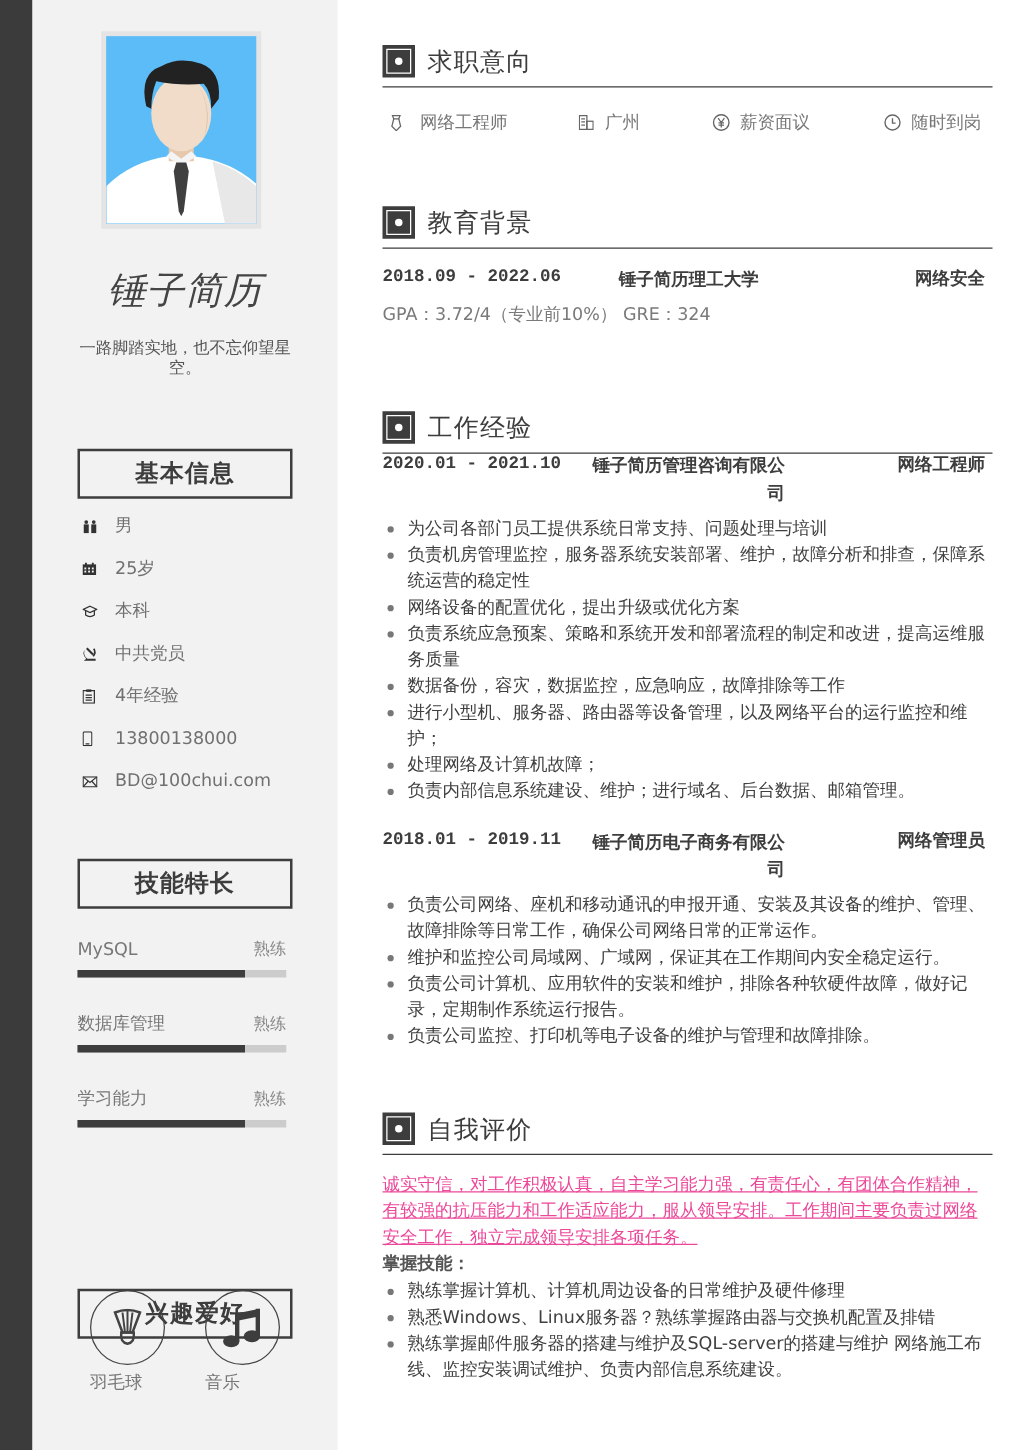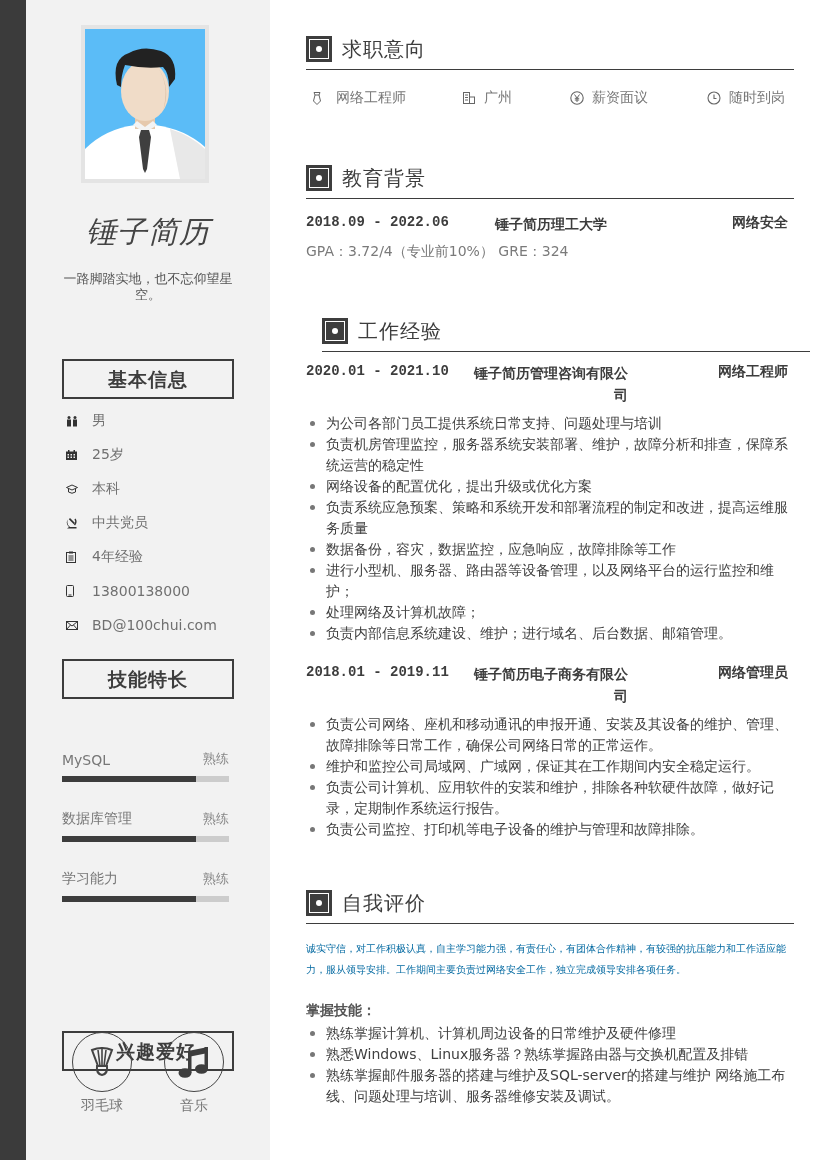--- a/index.html
+++ b/index.html
@@ -22,21 +22,21 @@
   .info-icon { width: 30px; display: flex; align-items: center; justify-content: flex-start; padding-left: 4px; color: #333; font-size: 11px; }
   .info-text { font-size: 14px; color: #707070; }
 
   .skill { position: absolute; left: 36px; width: 167px; }
   .skill-head { display: flex; justify-content: space-between; align-items: flex-end; height: 22px; }
   .skill-name { font-size: 14px; color: #777; }
   .skill-level { font-size: 13px; color: #888; }
   .skill-bar { margin-top: 8px; height: 6px; background: #cccccc; width: 167px; position: relative; }
   .skill-fill { height: 6px; background: #3d3d3d; }
 
-  .hobby { position: absolute; width: 60px; text-align: center; }
+  .hobby { position: absolute; width: 60px; text-align: left; }
   .hobby-circle { width: 60px; height: 60px; border: 1.5px solid #444; border-radius: 50%; display: flex; align-items: center; justify-content: center; }
   .hobby-label { margin-top: 5px; font-size: 14px; color: #777; }
 
   .main { position: absolute; left: 306px; top: 0; width: 488px; }
   .sec-head { position: absolute; left: 0; width: 488px; height: 36px; border-bottom: 1.5px solid #3d3d3d; }
   .sec-icon { position: absolute; left: 0; top: 2px; width: 26px; height: 26px; background: #3d3d3d; padding: 3px; }
   .sec-icon-inner { width: 20px; height: 20px; border: 1.5px solid #fff; display: flex; align-items: center; justify-content: center; }
   .sec-icon-dot { width: 6px; height: 6px; background: #fff; border-radius: 50%; }
   .sec-title { position: absolute; left: 36px; top: 0; font-size: 20px; font-weight: normal; color: #3d3d3d; line-height: 30px; letter-spacing: 1px; }
 
@@ -48,21 +48,21 @@
   .entry-date { position: absolute; left: 0; top: 0; }
   .entry-org { position: absolute; text-align: right; line-height: 22px; }
   .entry-role { position: absolute; right: 6px; top: 0; }
 
   .gpa { position: absolute; left: 0; top: 243px; font-size: 14px; color: #7a7a7a; }
 
   .bullets { position: absolute; left: 0; width: 488px; list-style: none; }
   .bullets li { position: relative; padding-left: 20px; font-size: 14px; line-height: 21px; color: #404040; }
   .bullets li::before { content: ""; position: absolute; left: 4px; top: 8px; width: 5px; height: 5px; border-radius: 50%; background: #777; }
 
-  .para { position: absolute; left: 0; width: 488px; font-size: 10px; line-height: 21px; color: #0369a1; }
+  .para { position: absolute; left: 0; width: 488px; font-size: 14px; line-height: 21px; color: #ec4899; text-decoration: underline; }
   .skills-label { position: absolute; left: 0; font-size: 14px; font-weight: bold; color: #555; }
 </style>
 </head>
 <body>
 
 <div class="dark-strip"></div>
 
 <aside class="sidebar">
   <div class="photo-frame">
     <div class="photo">
@@ -158,21 +158,21 @@
         <svg width="12" height="9" viewBox="0 0 12 9">
             <rect x="0.5" y="0.5" width="11" height="8" fill="none" stroke="#333" stroke-width="1"></rect>
             <path d="M0.5 0.5 L6 5 L11.5 0.5" fill="none" stroke="#333"></path>
             <path d="M0.5 8.5 L4.5 4 M11.5 8.5 L7.5 4" stroke="#333"></path>
           </svg>
       </span>
       <span class="info-text">BD@100chui.com</span>
     </div>
   </div>
 
-  <div class="side-heading" style="top:659px;">技能特长</div>
+  <div class="side-heading" style="top:687px;">技能特长</div>
 
   <div class="skill" style="top:746px;">
     <div class="skill-head">
       <span class="skill-name">MySQL</span>
       <span class="skill-level">熟练</span>
     </div>
     <div class="skill-bar">
         <div class="skill-fill" style="width:80%;"></div>
       </div>
   </div>
@@ -281,21 +281,21 @@
       </div>
     <div class="sec-title">教育背景</div>
   </div>
   <div class="entry-head" style="top:214px;">
     <span class="entry-date">2018.09 - 2022.06</span>
     <span class="entry-org" style="left:168px; width:154px; text-align:center;">锤子简历理工大学</span>
     <span class="entry-role">网络安全</span>
   </div>
   <div class="gpa">GPA：3.72/4（专业前10%） GRE：324</div>
 
-  <div class="sec-head" style="top:316px;margin-left:16px;">
+  <div class="sec-head" style="top:327px;">
     <div class="sec-icon">
         <div class="sec-icon-inner">
           <div class="sec-icon-dot"></div>
         </div>
       </div>
     <div class="sec-title">工作经验</div>
   </div>
 
   <div class="entry-head" style="top:363px; height:44px;">
     <span class="entry-date">2020.01 - 2021.10</span>
@@ -331,15 +331,15 @@
           <div class="sec-icon-dot"></div>
         </div>
       </div>
     <div class="sec-title">自我评价</div>
   </div>
   <div class="para" style="top:938px;">诚实守信，对工作积极认真，自主学习能力强，有责任心，有团体合作精神，有较强的抗压能力和工作适应能力，服从领导安排。工作期间主要负责过网络安全工作，独立完成领导安排各项任务。</div>
   <div class="skills-label" style="top:1002px;">掌握技能：</div>
   <ul class="bullets" style="top:1023px;">
     <li>熟练掌握计算机、计算机周边设备的日常维护及硬件修理</li>
     <li>熟悉Windows、Linux服务器？熟练掌握路由器与交换机配置及排错</li>
-    <li>熟练掌握邮件服务器的搭建与维护及SQL-server的搭建与维护 网络施工布线、问题处理与培训、服务器维修安装及调试。</li>
+    <li>熟练掌握邮件服务器的搭建与维护及SQL-server的搭建与维护 网络施工布线、监控安装调试维护、负责内部信息系统建设。</li>
   </ul>
 </main>
 
 </body></html>

